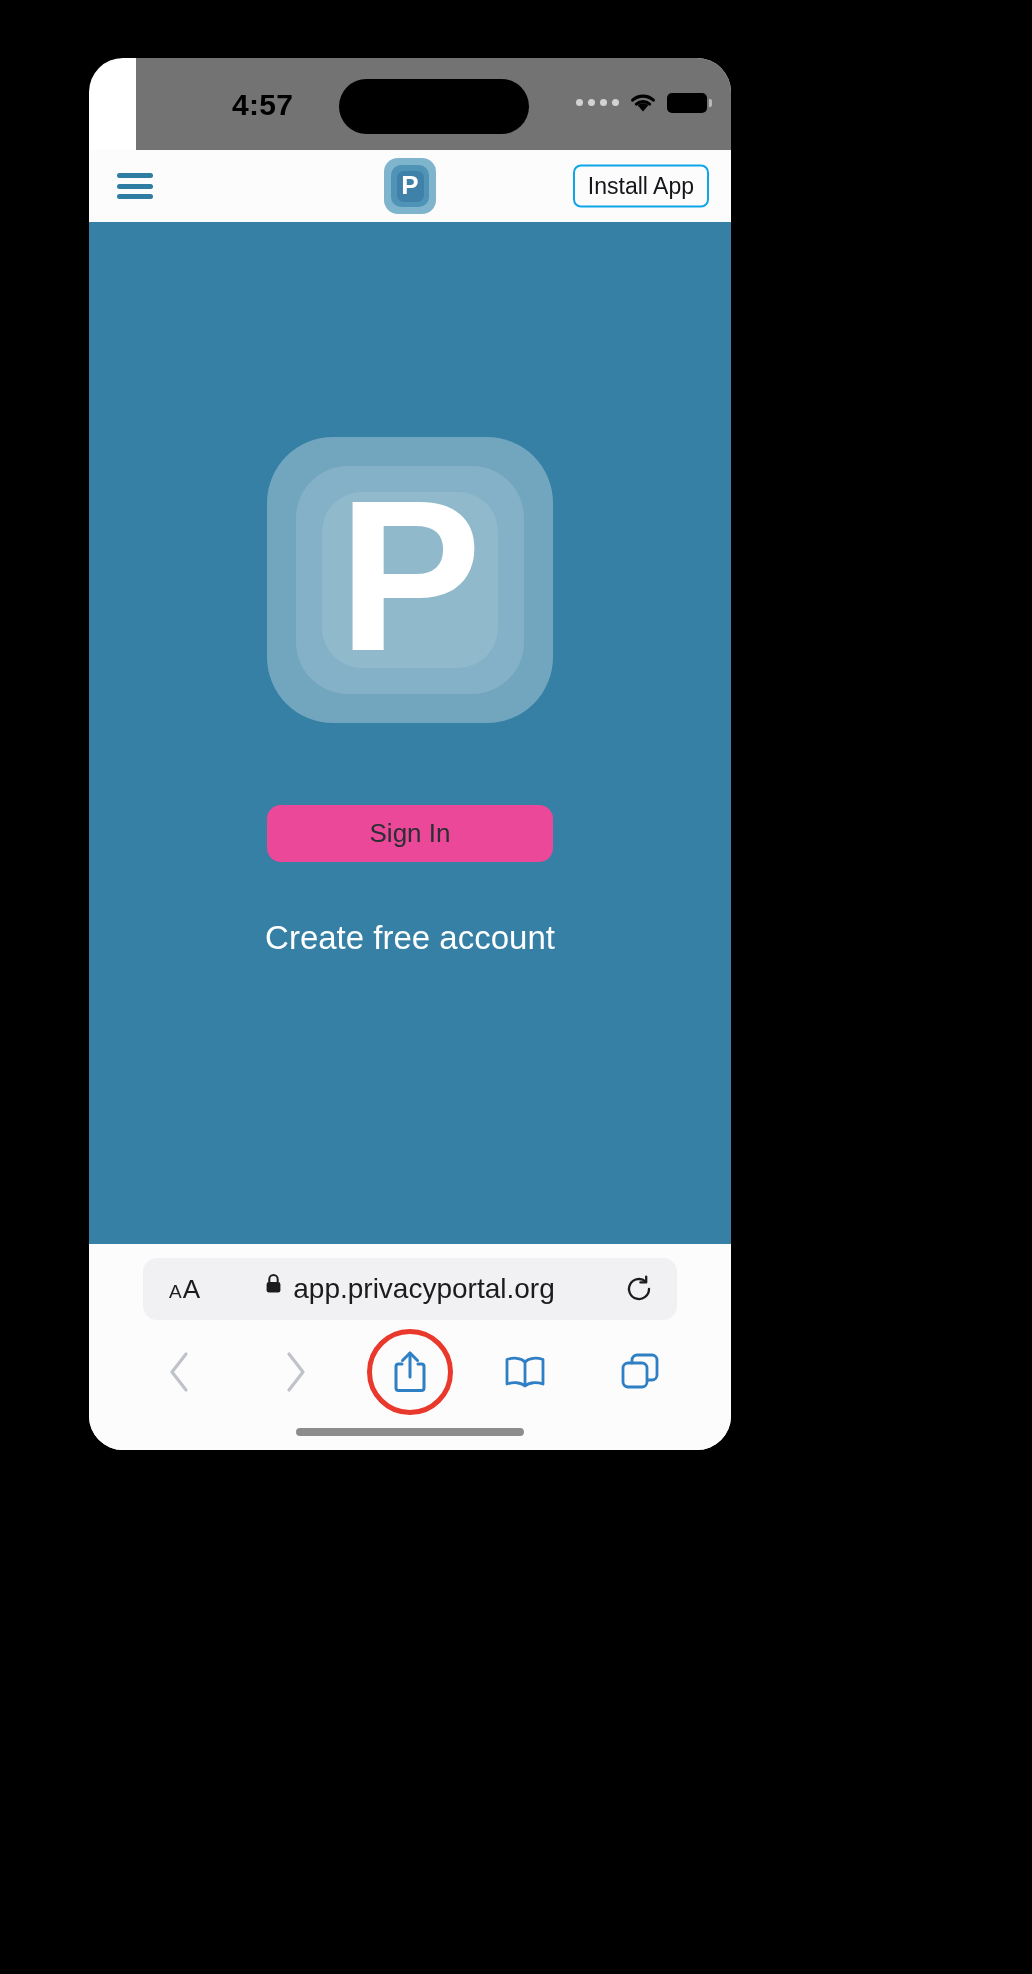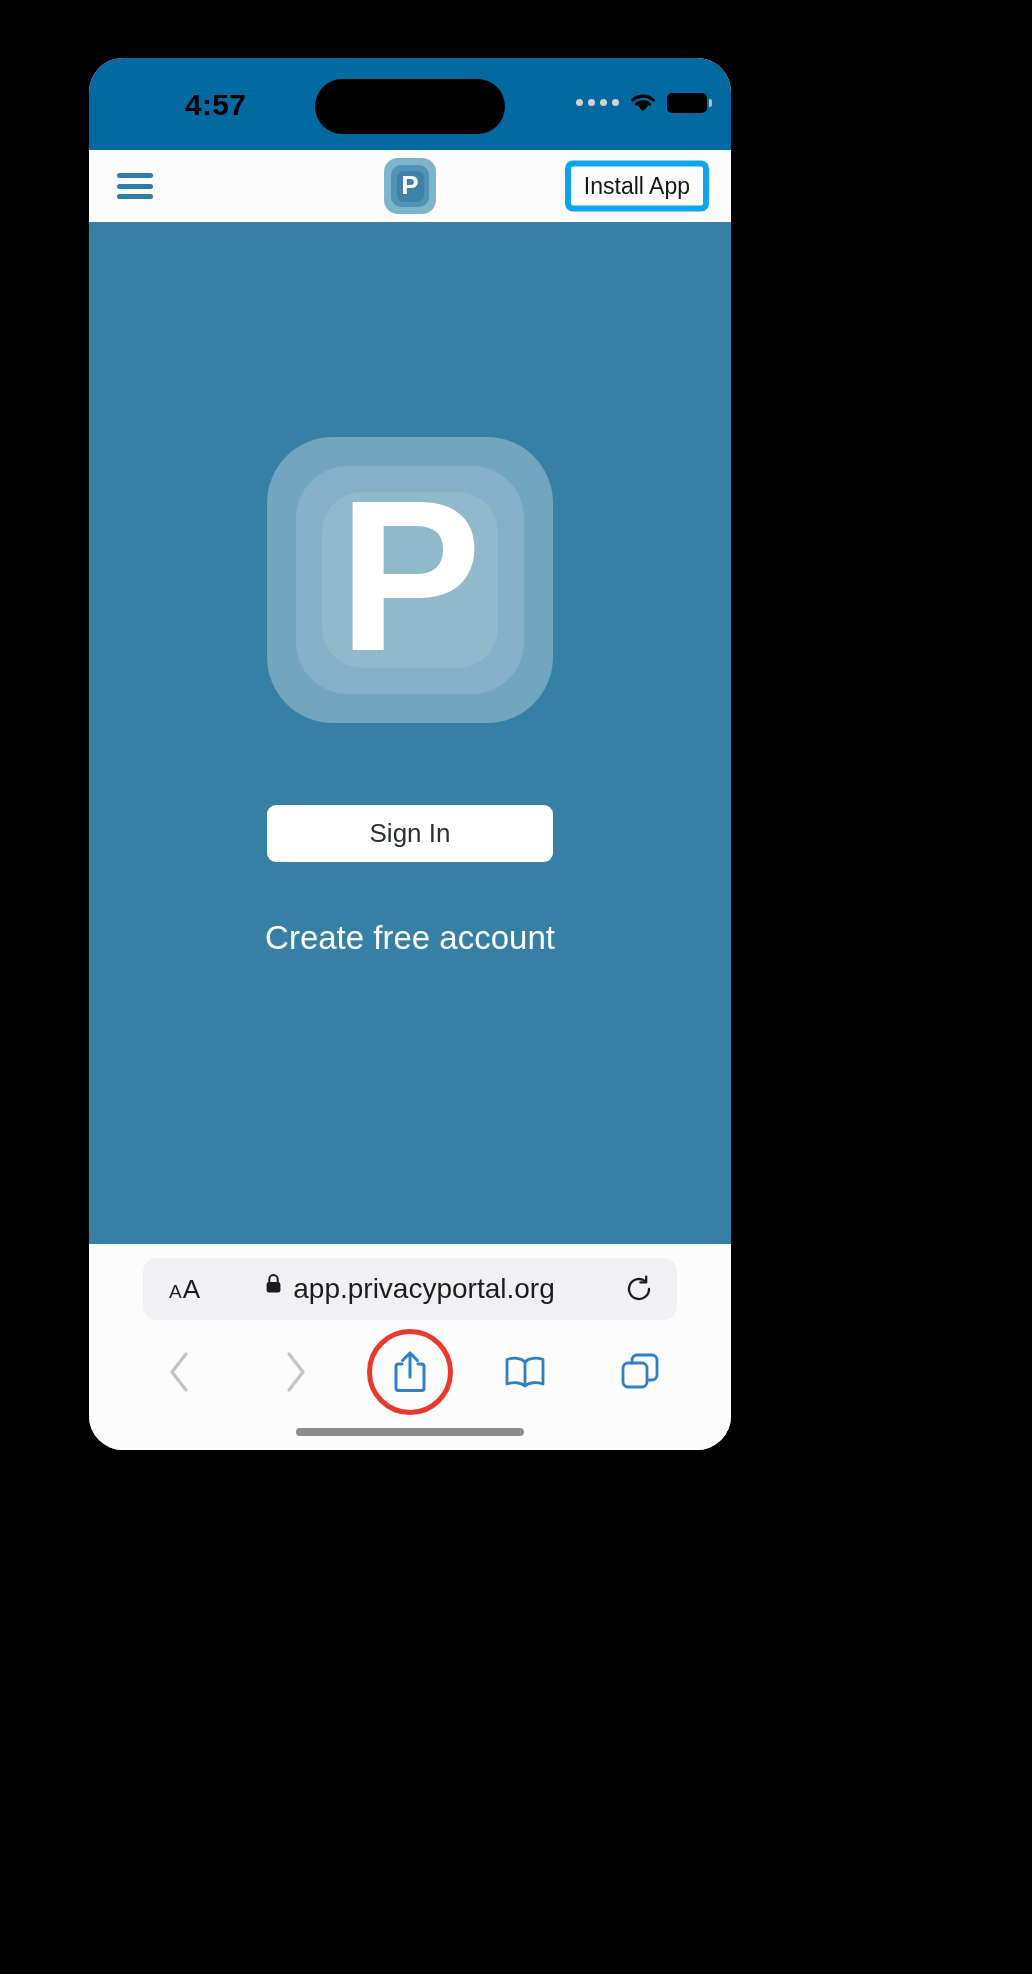--- a/index.html
+++ b/index.html
@@ -17,22 +17,23 @@
     border-radius: 34px;
     overflow: hidden;
     display: flex;
     flex-direction: column;
   }
 
   
   .status-bar {
     position: relative;
     height: 92px;
-    background: #0369a1;
+    background: #737373;
     flex: 0 0 auto;
+    margin-left: 47px;
   }
   .status-time {
     position: absolute;
     left: 96px; top: 30px;
     font-size: 30px;
     font-weight: 700;
     color: #000;
     letter-spacing: 0.3px;
   }
   .dynamic-island {
@@ -127,21 +128,21 @@
     color: #fff;
     font-size: 26px;
     font-weight: 700;
     line-height: 1;
     padding-bottom: 2px;
   }
   .install-btn {
     position: absolute;
     right: 22px; top: 50%;
     transform: translateY(-50%);
-    border: 6px solid #0ea5e9;
+    border: 2px solid #0ea5e9;
     border-radius: 8px;
     background: #fcfcfc;
     color: #14161a;
     font-size: 23px;
     padding: 6px 13px;
     font-family: "Liberation Sans", sans-serif;
     cursor: pointer;
     white-space: nowrap;
   }
 
@@ -191,23 +192,23 @@
   .app-title {
     margin-top: 36px;
     color: #ffffff;
     font-size: 35px;
     font-weight: 700;
     letter-spacing: 0.2px;
   }
   .signin-btn {
     margin-top: 82px;
     width: 286px; height: 57px;
-    background: #ffffff;
+    background: #ec4899;
     border: none;
-    border-radius: 9px;
+    border-radius: 14px;
     color: #2b2f33;
     font-size: 26px;
     font-family: "Liberation Sans", sans-serif;
     cursor: pointer;
   }
   .create-link {
     margin-top: 57px;
     color: #ffffff;
     font-size: 33px;
     text-decoration: none;

